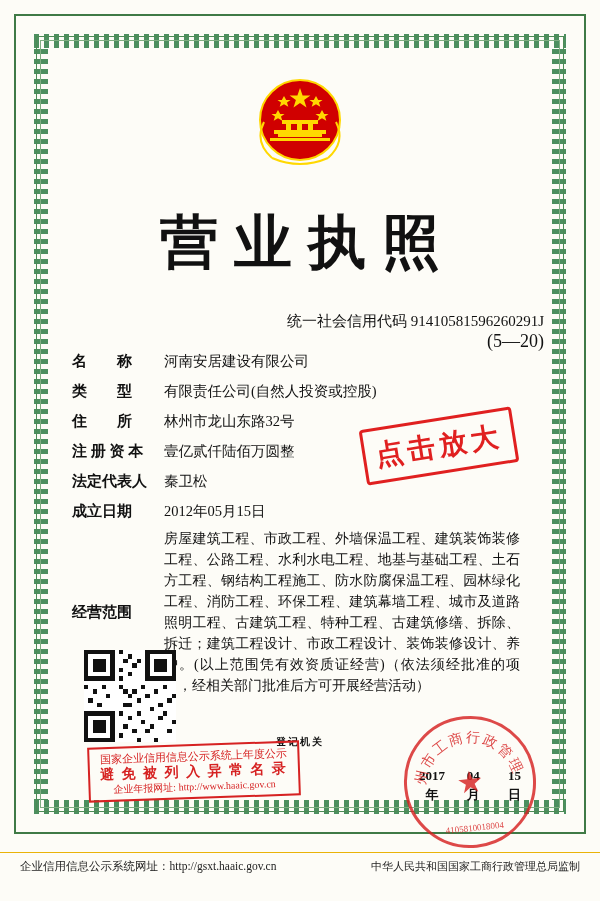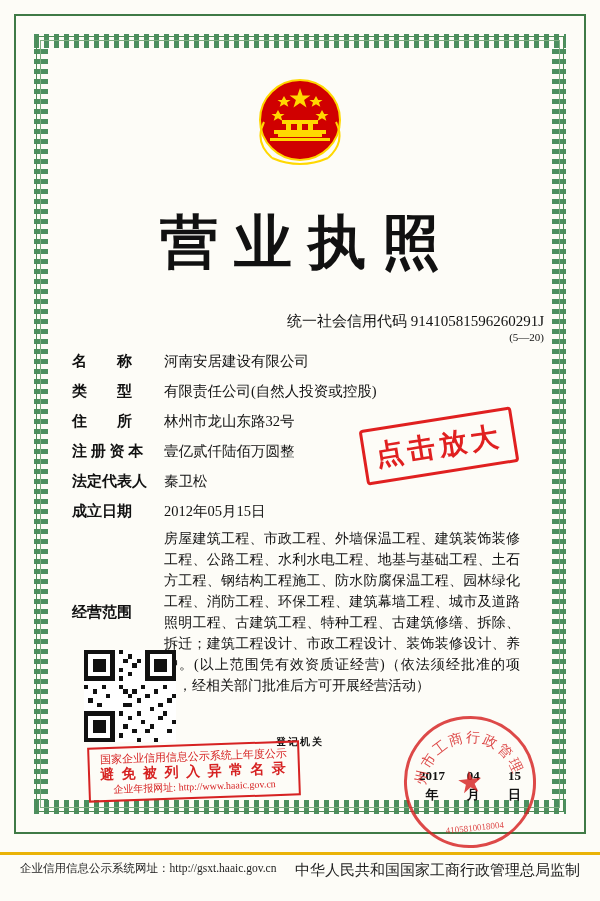--- a/index.html
+++ b/index.html
@@ -102,21 +102,21 @@
     right: 56px;
     top: 312px;
     font-size: 15px;
     color: #111;
     white-space: nowrap;
   }
   .serial {
     position: absolute;
     right: 56px;
     top: 331px;
-    font-size: 11px;
+    font-size: 18px;
     color: #111;
   }
 
   
   .fields {
     position: absolute;
     left: 72px;
     top: 348px;
     width: 448px;
   }
@@ -253,34 +253,34 @@
   .stamp-warning .l2 { font-size: 14px; font-weight: bold; letter-spacing: 2px; }
   .stamp-warning .l3 { font-size: 10px; }
 
   
   .footer {
     position: absolute;
     left: 0;
     top: 852px;
     width: 100%;
     height: 34px;
-    border-top: 3px solid #eab308;
+    border-top: 1px solid #eab308;
   }
   .footer-left {
     position: absolute;
     left: 20px;
     top: 6px;
     font-size: 11.5px;
     color: #222;
   }
   .footer-right {
     position: absolute;
     right: 20px;
     top: 6px;
-    font-size: 15px;
+    font-size: 11px;
     color: #222;
   }
 </style>
 </head>
 <body>
 
 <div id="page">
 
   <div class="frame-outer"></div>
   <div class="frame-greek"></div>

